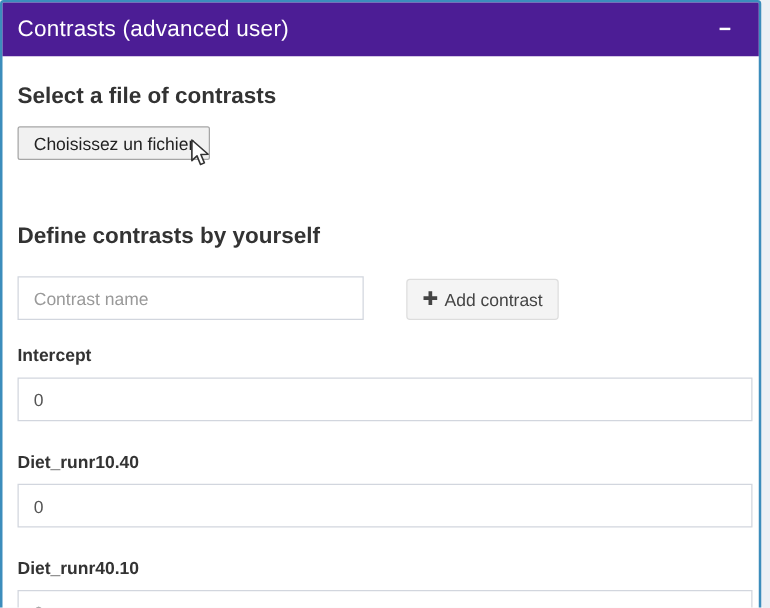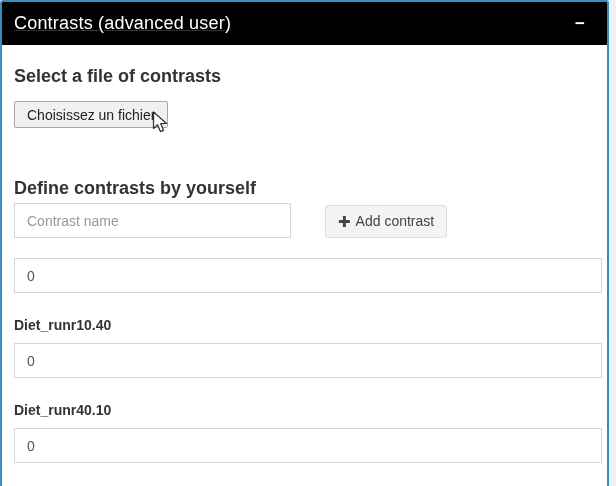--- a/index.html
+++ b/index.html
@@ -14,25 +14,24 @@
   .box {
     position: absolute;
     left: 0; top: 0;
     width: 609px;
     height: 520px;
     background: #ffffff;
     border: 2px solid #3c8dbc;
     border-radius: 3px 3px 0 0;
   }
   .box-header {
-    background: #000000;
+    background: #4c1d95;
     height: 43px;
     position: relative;
     border-radius: 1px 1px 0 0;
-    text-decoration: underline;
   }
   .box-title {
     color: #ffffff;
     font-size: 18px;
     line-height: 43px;
     padding-left: 12px;
     font-weight: 400;
     letter-spacing: 0.2px;
   }
   .collapse-btn {
@@ -79,21 +78,21 @@
     cursor: pointer;
   }
   .file-status {
     margin-left: 8px;
     font-size: 14.5px;
     color: #333;
   }
   
   .define-row {
     display: flex;
-    align-items: center;
+    align-items: flex-end;
     margin-bottom: 20px;
   }
   .text-input {
     width: 277px;
     height: 35px;
     border: 1px solid #d2d6de;
     border-radius: 0;
     padding: 6px 12px;
     font-size: 14px;
     font-family: "Liberation Sans", "DejaVu Sans", sans-serif;
@@ -137,21 +136,21 @@
     border: 1px solid #d2d6de;
     border-radius: 0;
     padding: 6px 12px;
     font-size: 14px;
     font-family: "Liberation Sans", "DejaVu Sans", sans-serif;
     color: #555;
     background: #fff;
     outline: none;
   }
   .field-group + .field-group { margin-top: 24px; }
-  #define-label { margin-bottom: 4px; }
+  #define-label { margin-bottom: 22px; }
   .cursor-svg {
     position: absolute;
     left: 138px;
     top: 10px;
     pointer-events: none;
     z-index: 10;
   }
 </style>
 </head>
 <body>
@@ -179,20 +178,21 @@
 
     <div class="define-row">
       <input type="text" class="text-input" placeholder="Contrast name" style="">
       <button class="add-btn">
         <span class="plus-icon">✚</span>
         <span>Add contrast</span>
       </button>
     </div>
 
     <div class="field-group">
+      <label class="field-label">Intercept</label>
       <input type="text" class="num-input" value="0" style="">
     </div>
 
     <div class="field-group">
       <label class="field-label">Diet_runr10.40</label>
       <input type="text" class="num-input" value="0" style="">
     </div>
 
     <div class="field-group">
       <label class="field-label">Diet_runr40.10</label>

